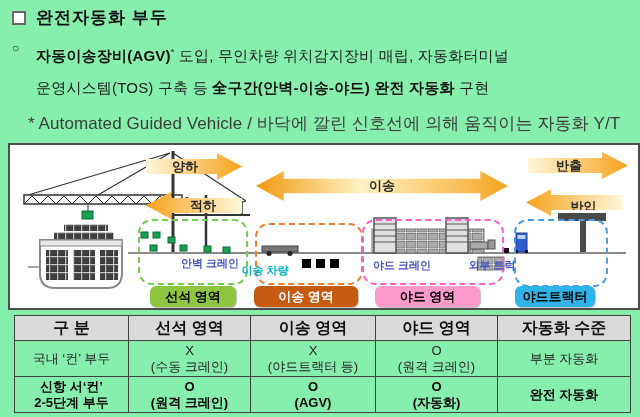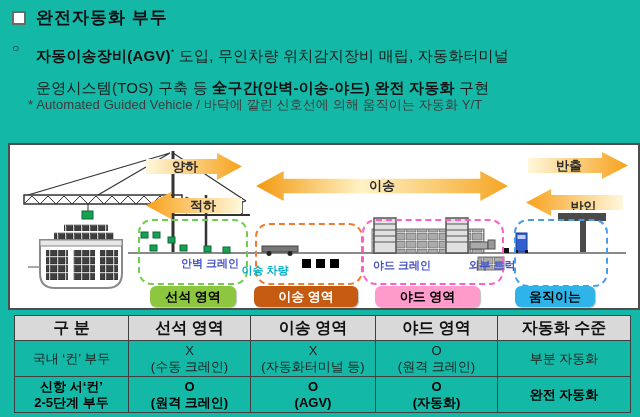--- a/index.html
+++ b/index.html
@@ -1,32 +1,32 @@
 <!DOCTYPE html>
 <html><head>
 <meta charset="utf-8">
 <style>
   * { margin:0; padding:0; box-sizing:border-box; }
   html,body { width:640px; height:417px; background:#ffffff; overflow:hidden;
     font-family:"Liberation Sans","DejaVu Sans",sans-serif; }
-  .page { position:relative; width:640px; height:417px; background:#14b8a6; }
+  .page { position:relative; width:640px; height:417px; background:#86efac; }
 
   
   .title-row { position:absolute; left:12px; top:6px; display:flex; align-items:center; gap:10px; }
   .title-checkbox { width:14px; height:14px; border:2px solid #6a6a6a; background:#fff; display:inline-block; }
   .title-text { font-size:17px; font-weight:bold; color:#0d0d14; letter-spacing:1px; }
 
   
   .intro { position:absolute; left:12px; top:36px; width:618px; }
   .intro-line { display:flex; }
   .intro-marker { width:24px; font-size:12px; color:#222; padding-top:5px; flex:none; }
   .intro-text { font-size:15px; line-height:32px; color:#1a1a1a; letter-spacing:0.2px; }
   .intro-text b { font-weight:bold; color:#111; }
   .intro-text sup { font-size:9px; }
-  .footnote { position:absolute; left:28px; top:96px; font-size:13px; color:#3c3c3c; letter-spacing:0.1px; }
+  .footnote { position:absolute; left:28px; top:112px; font-size:17px; color:#3c3c3c; letter-spacing:0.1px; }
 
   
   .diagram { position:absolute; left:8px; top:143px; width:632px; height:167px;
     border:2px solid #4d4d4d; background:#fff; }
   .scene { position:absolute; left:0; top:0; width:620px; height:163px; }
 
   .zone-box { position:absolute; border-radius:14px; }
   .zone-box.berth    { left:128px; top:74px; width:110px; height:66px; border:2px dashed #6fce4e; }
   .zone-box.transfer { left:245px; top:78px; width:108px; height:62px; border:2px dashed #ED7D31; }
   .zone-box.yard     { left:352px; top:74px; width:142px; height:66px; border:2px dashed #ff5fc8; }
@@ -195,21 +195,21 @@
       </div>
 
     <div class="equip-label lbl-quay">안벽 크레인</div>
     <div class="equip-label lbl-vehicle">이송 차량</div>
     <div class="equip-label lbl-yardcrane">야드 크레인</div>
     <div class="equip-label lbl-exttruck">외부 트럭</div>
 
     <div class="zone-badge zb-berth">선석 영역</div>
     <div class="zone-badge zb-transfer">이송 영역</div>
     <div class="zone-badge zb-yard">야드 영역</div>
-    <div class="zone-badge zb-gate">움직이는</div>
+    <div class="zone-badge zb-gate">야드트랙터</div>
   </div>
 
   <table class="cmp-table">
     <colgroup>
         <col class="c1">
         <col class="c2">
         <col class="c3">
         <col class="c4">
         <col class="c5">
       </colgroup>
@@ -227,21 +227,21 @@
         <td>
             <span class="mark">국내 ‘컨’ 부두</span>
             <span class="mark"></span>
           </td>
         <td>
             <span class="mark">X</span>
             <span class="note">(수동 크레인)</span>
           </td>
         <td>
             <span class="mark">X</span>
-            <span class="note">(자동화터미널 등)</span>
+            <span class="note">(야드트랙터 등)</span>
           </td>
         <td>
             <span class="mark">O</span>
             <span class="note">(원격 크레인)</span>
           </td>
         <td>부분 자동화</td>
       </tr>
       <tr class="bold-row">
         <td>
             <span class="mark">신항 서‘컨’</span>

